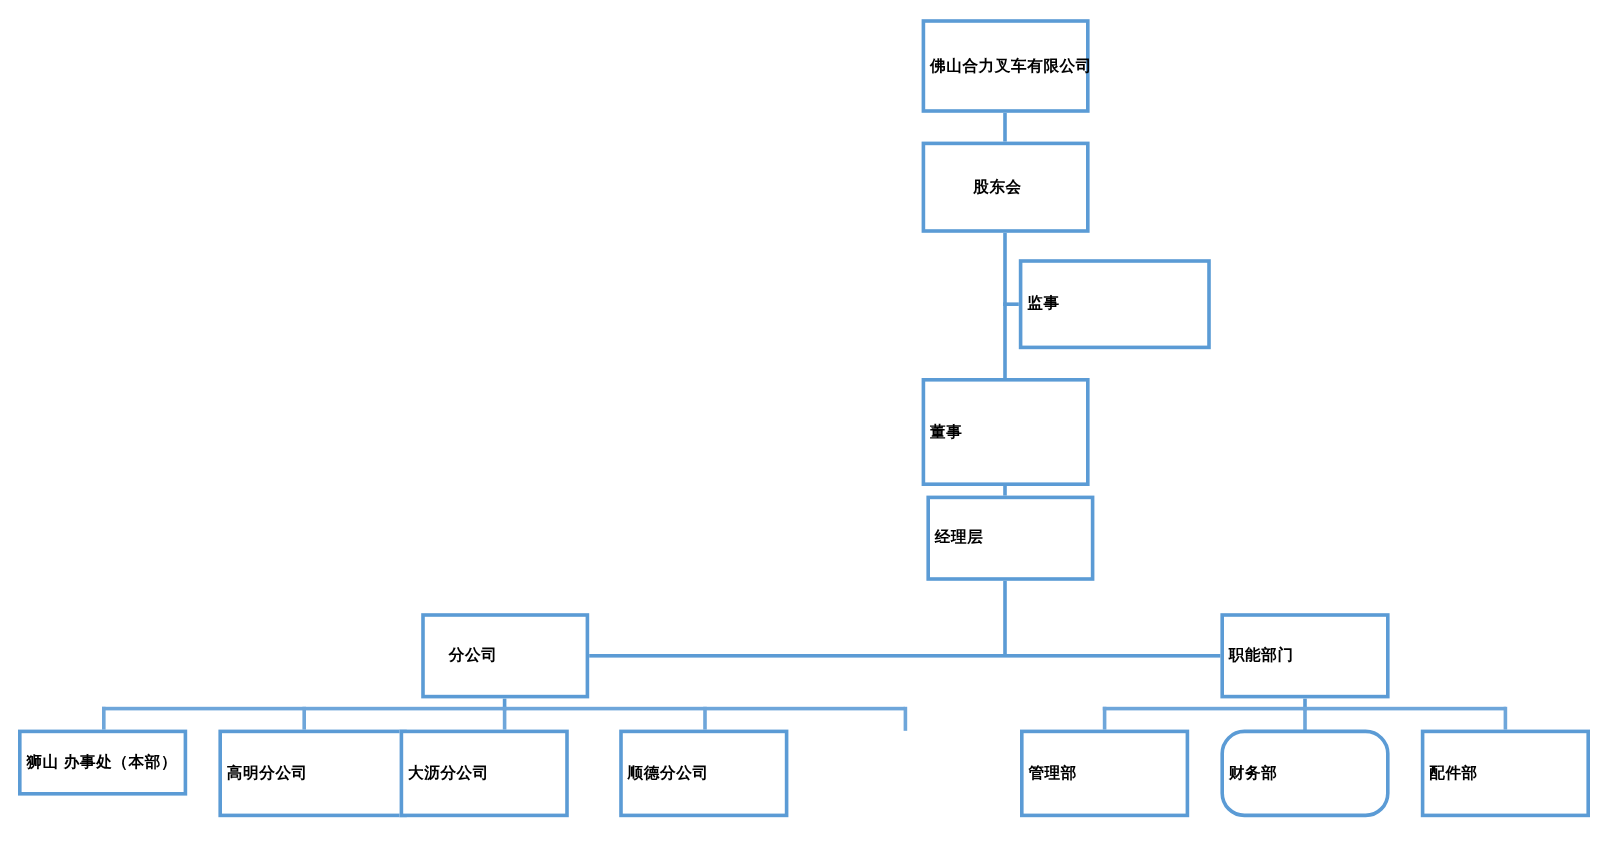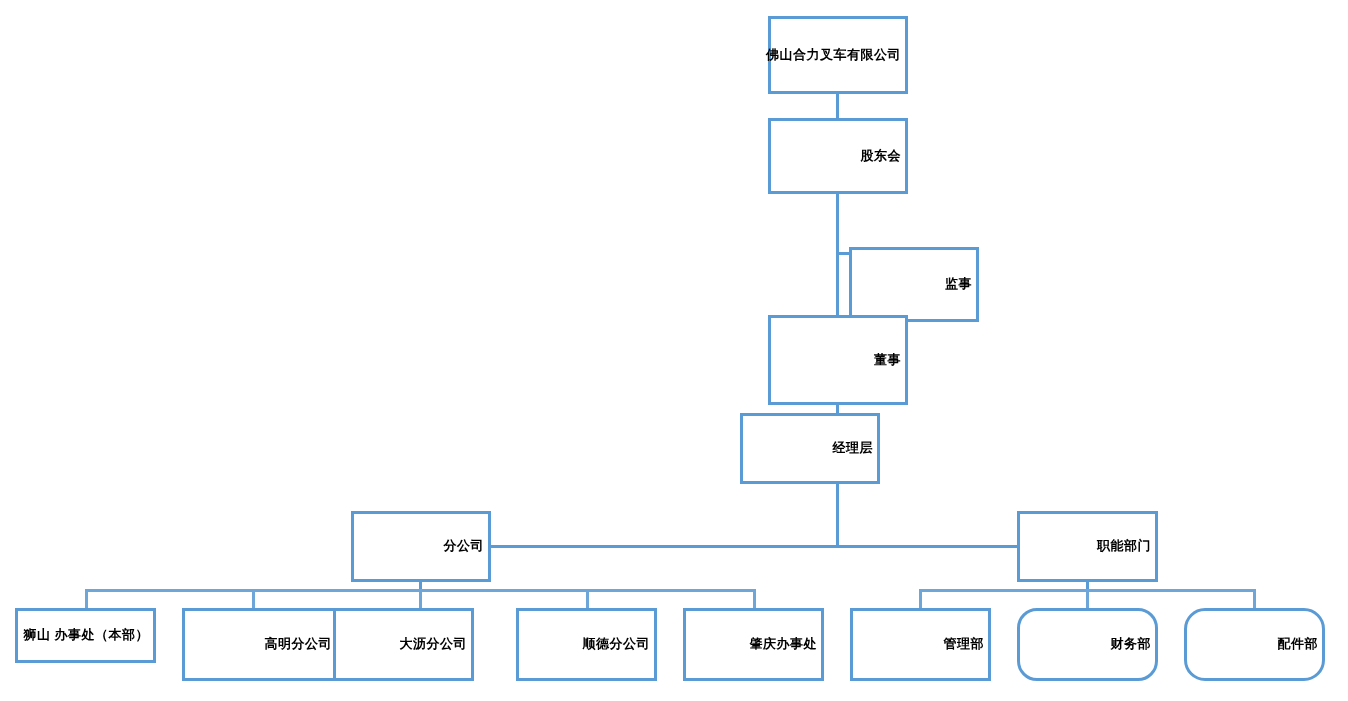--- a/index.html
+++ b/index.html
@@ -18,21 +18,21 @@
     background: #ffffff;
     overflow: hidden;
   }
   .node {
     position: absolute;
     box-sizing: border-box;
     background: #ffffff;
     border: 3px solid #5b9bd5;
     display: flex;
     align-items: center;
-    justify-content: flex-end;
+    justify-content: flex-start;
     text-align: center;
     color: #000000;
     font-weight: bold;
     font-size: 13px;
     line-height: 1.25;
     letter-spacing: 0.5px;
     padding: 2px 4px;
   }
   .node .node-label {
     display: block;
@@ -87,29 +87,29 @@
   <div class="conn v thin" style="left:1253px; top:589px; height:20px;"></div>
 
   <div class="node" style="left:768px; top:16px; width:140px; height:78px;">
     <span class="node-label">佛山合力叉车有限公司</span>
   </div>
 
   <div class="node" style="left:768px; top:118px; width:140px; height:76px;padding-left:40px;">
     <span class="node-label">股东会</span>
   </div>
 
-  <div class="node" style="left:849px; top:216px; width:130px; height:75px;margin-top:31px;">
+  <div class="node" style="left:849px; top:216px; width:160px; height:75px;">
     <span class="node-label">监事</span>
   </div>
 
   <div class="node" style="left:768px; top:315px; width:140px; height:90px;">
     <span class="node-label">董事</span>
   </div>
 
-  <div class="node" style="left:740px; top:413px; width:140px; height:71px;">
+  <div class="node" style="left:772px; top:413px; width:140px; height:71px;">
     <span class="node-label">经理层</span>
   </div>
 
   <div class="node" style="left:351px; top:511px; width:140px; height:71px;padding-left:20px;">
     <span class="node-label">分公司</span>
   </div>
 
   <div class="node" style="left:1017px; top:511px; width:141px; height:71px;">
     <span class="node-label">职能部门</span>
   </div>
@@ -123,29 +123,26 @@
   </div>
 
   <div class="node" style="left:333px; top:608px; width:141px; height:73px;">
     <span class="node-label">大沥分公司</span>
   </div>
 
   <div class="node" style="left:516px; top:608px; width:141px; height:73px;">
     <span class="node-label">顺德分公司</span>
   </div>
 
-  <div class="node" style="left:683px; top:608px; width:141px; height:73px;">
-    <span class="node-label">肇庆办事处</span>
-  </div>
 
   <div class="node" style="left:850px; top:608px; width:141px; height:73px;">
     <span class="node-label">管理部</span>
   </div>
 
   <div class="node" style="left:1017px; top:608px; width:141px; height:73px;border-radius:20px;">
     <span class="node-label">财务部</span>
   </div>
 
-  <div class="node" style="left:1184px; top:608px; width:141px; height:73px;border-radius:21px;">
+  <div class="node" style="left:1184px; top:608px; width:141px; height:73px;">
     <span class="node-label">配件部</span>
   </div>
 
 </div>
 
 </body></html>

